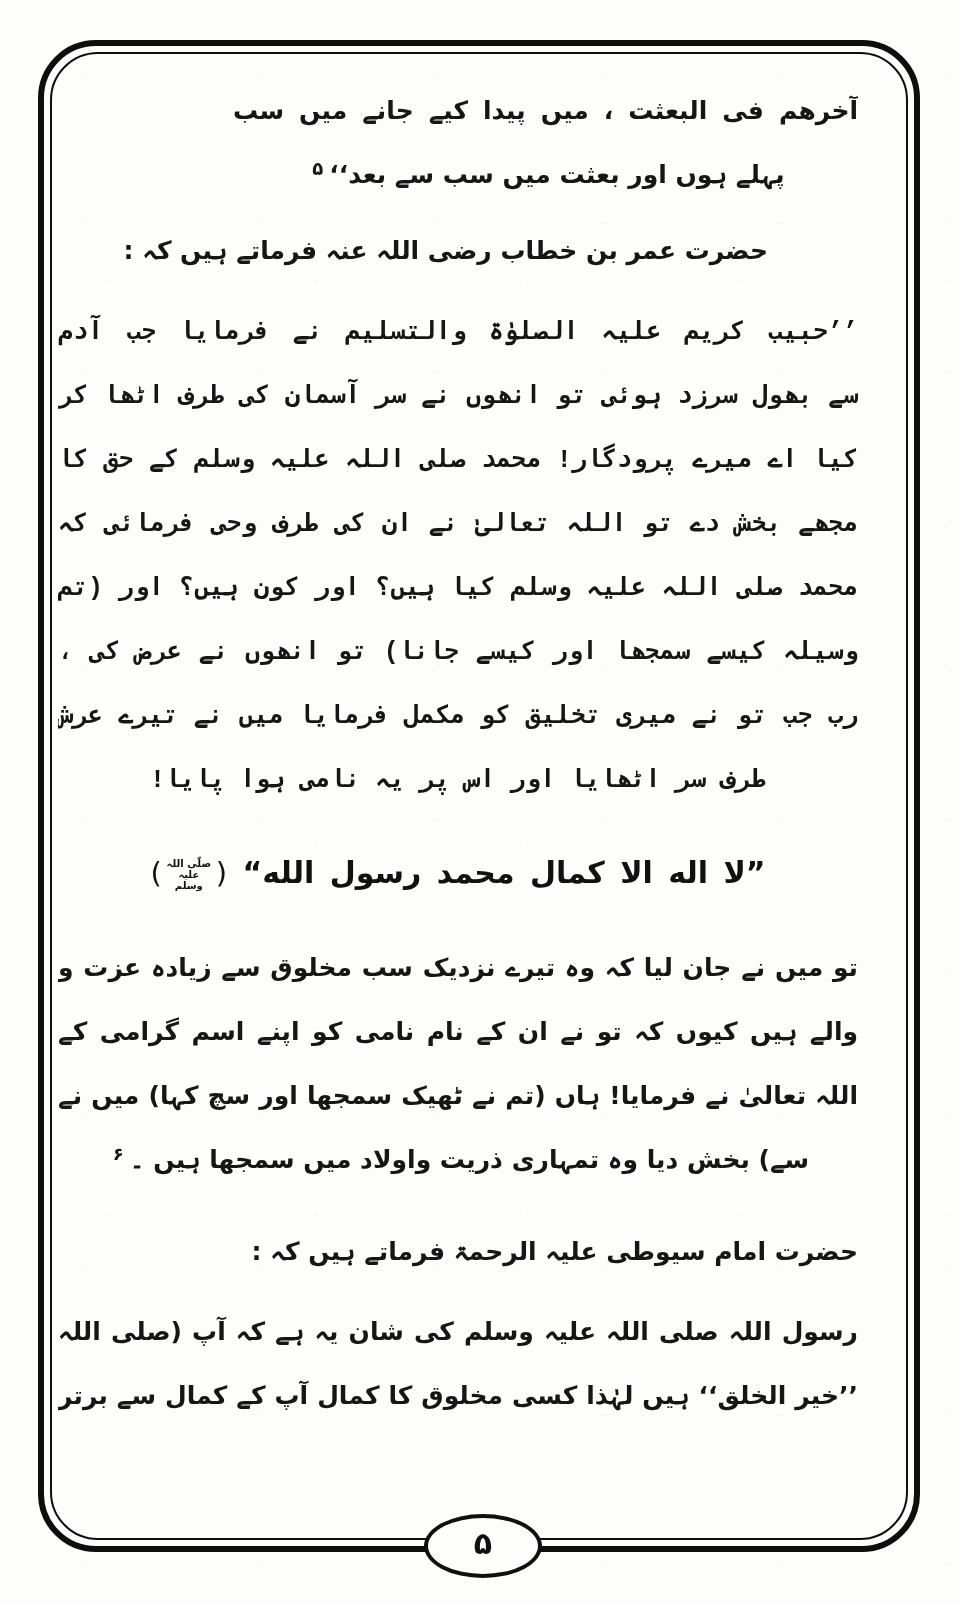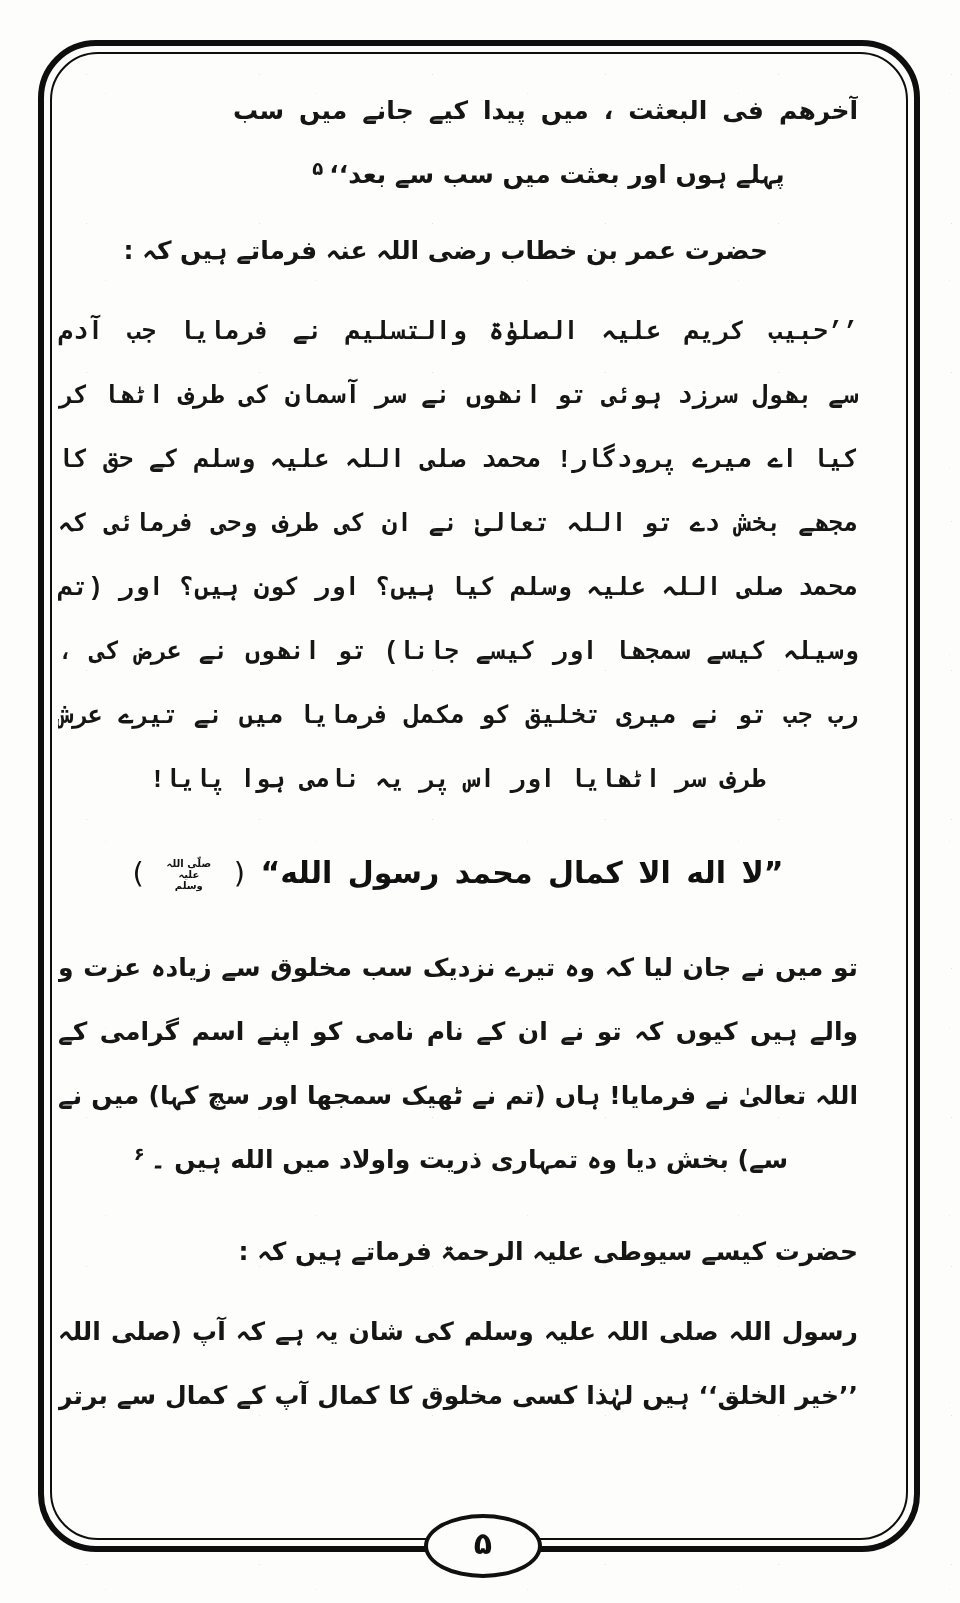--- a/index.html
+++ b/index.html
@@ -44,21 +44,21 @@
   .heading-1{margin-top:12px;margin-left:0;padding-left:60px;padding-right:90px;}
   .quote{margin-top:18px;font-family:Liberation Mono, monospace;}
   .kalima{
     margin-top:25px;height:70px;line-height:70px;overflow:hidden;
     text-align:center;font-size:30px;font-weight:700;word-spacing:5px;color:#111;
   }
   .kalima .paren{font-size:29px;font-weight:400;}
   .seal{
     display:inline-block;width:50px;font-size:10px;line-height:11px;
     font-weight:700;vertical-align:middle;text-align:center;
-    word-spacing:0;white-space:normal;margin:0 20px;
+    word-spacing:0;white-space:normal;margin:0 2px;
   }
   .para-2{margin-top:28px;}
   .heading-2{margin-top:28px;}
   .para-3{margin-top:16px;}
   .fn{
     display:inline-block;font-size:18px;font-weight:700;
     vertical-align:8px;margin:0 6px;line-height:normal;
   }
   
   .page-num{
@@ -105,26 +105,26 @@
     <div class="block kalima">
       <span>”لا اله الا کمال محمد رسول الله“</span>
       <span class="paren">(</span><span class="seal">صلّی اللہ علیہ وسلم</span><span class="paren">)</span>
     </div>
 
     <div class="block para-2">
       <div class="line justify">تو میں نے جان لیا کہ وہ تیرے نزدیک سب مخلوق سے زیادہ عزت و کرامت</div>
       <div class="line justify">والے ہیں کیوں کہ تو نے ان کے نام نامی کو اپنے اسم گرامی کے ساتھ ملا دیا ہے،</div>
       <div class="line justify">اللہ تعالیٰ نے فرمایا! ہاں (تم نے ٹھیک سمجھا اور سچ کہا) میں نے تمہیں (ان کے وسیلہ</div>
       <div class="line center">
-        <span>سے) بخش دیا وہ تمہاری ذریت واولاد میں الله ہیں ۔</span><span class="fn">۶</span>
+        <span>سے) بخش دیا وہ تمہاری ذریت واولاد میں سمجھا ہیں ۔</span><span class="fn">۶</span>
       </div>
     </div>
 
     <div class="block heading-2">
-      <div class="line rightal">حضرت کیسے سیوطی علیہ الرحمۃ فرماتے ہیں کہ :</div>
+      <div class="line rightal">حضرت امام سیوطی علیہ الرحمۃ فرماتے ہیں کہ :</div>
     </div>
 
     <div class="block para-3">
       <div class="line justify">رسول اللہ صلی اللہ علیہ وسلم کی شان یہ ہے کہ آپ (صلی اللہ علیہ وسلم)</div>
       <div class="line justify">’’خیر الخلق‘‘ ہیں لہٰذا کسی مخلوق کا کمال آپ کے کمال سے برتر</div>
     </div>
 
   </div>
 
   <div class="page-num">

